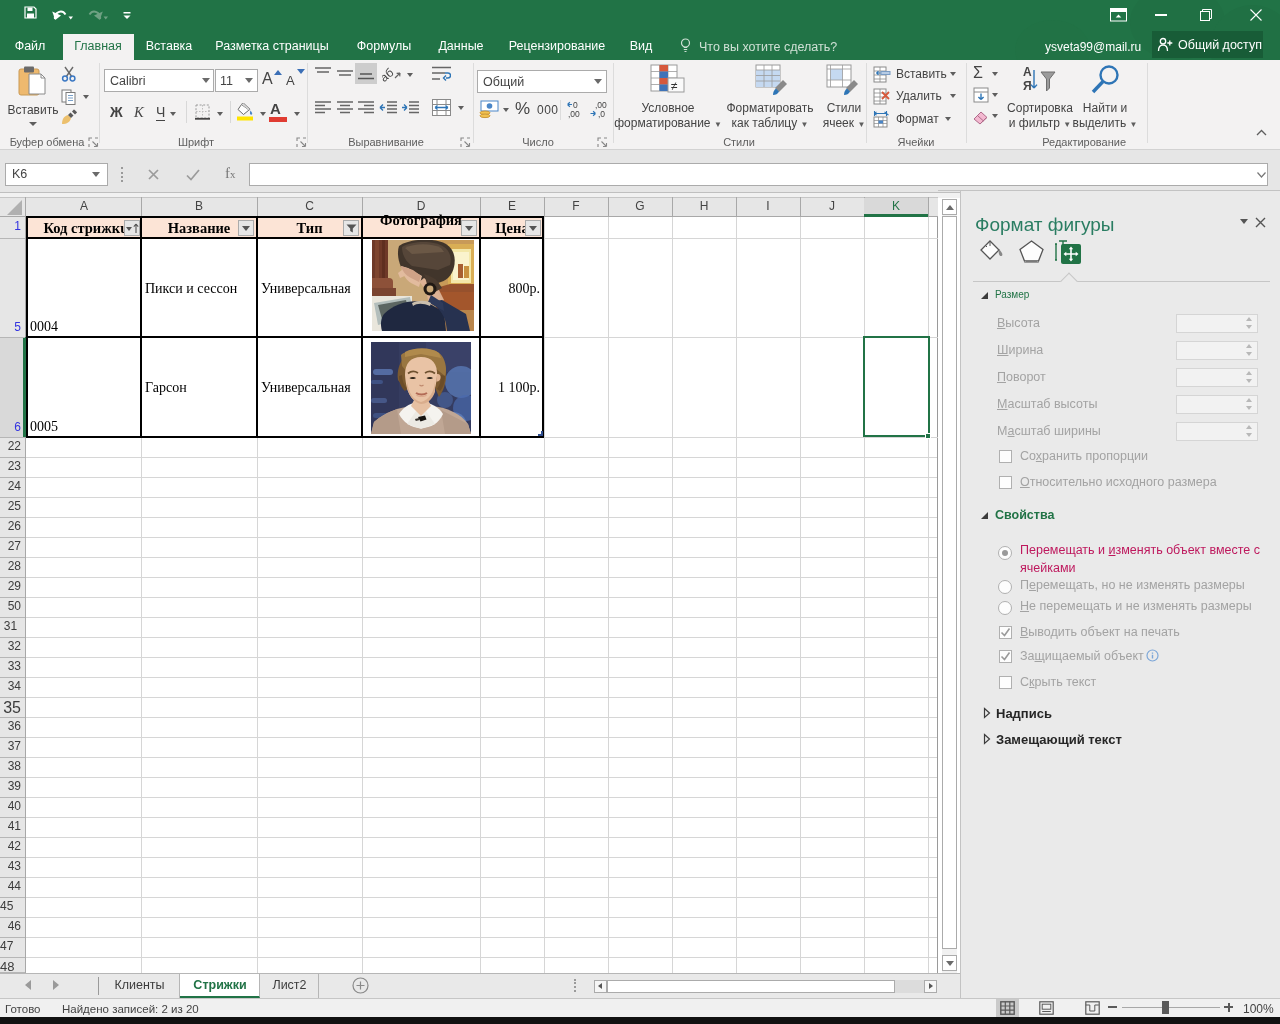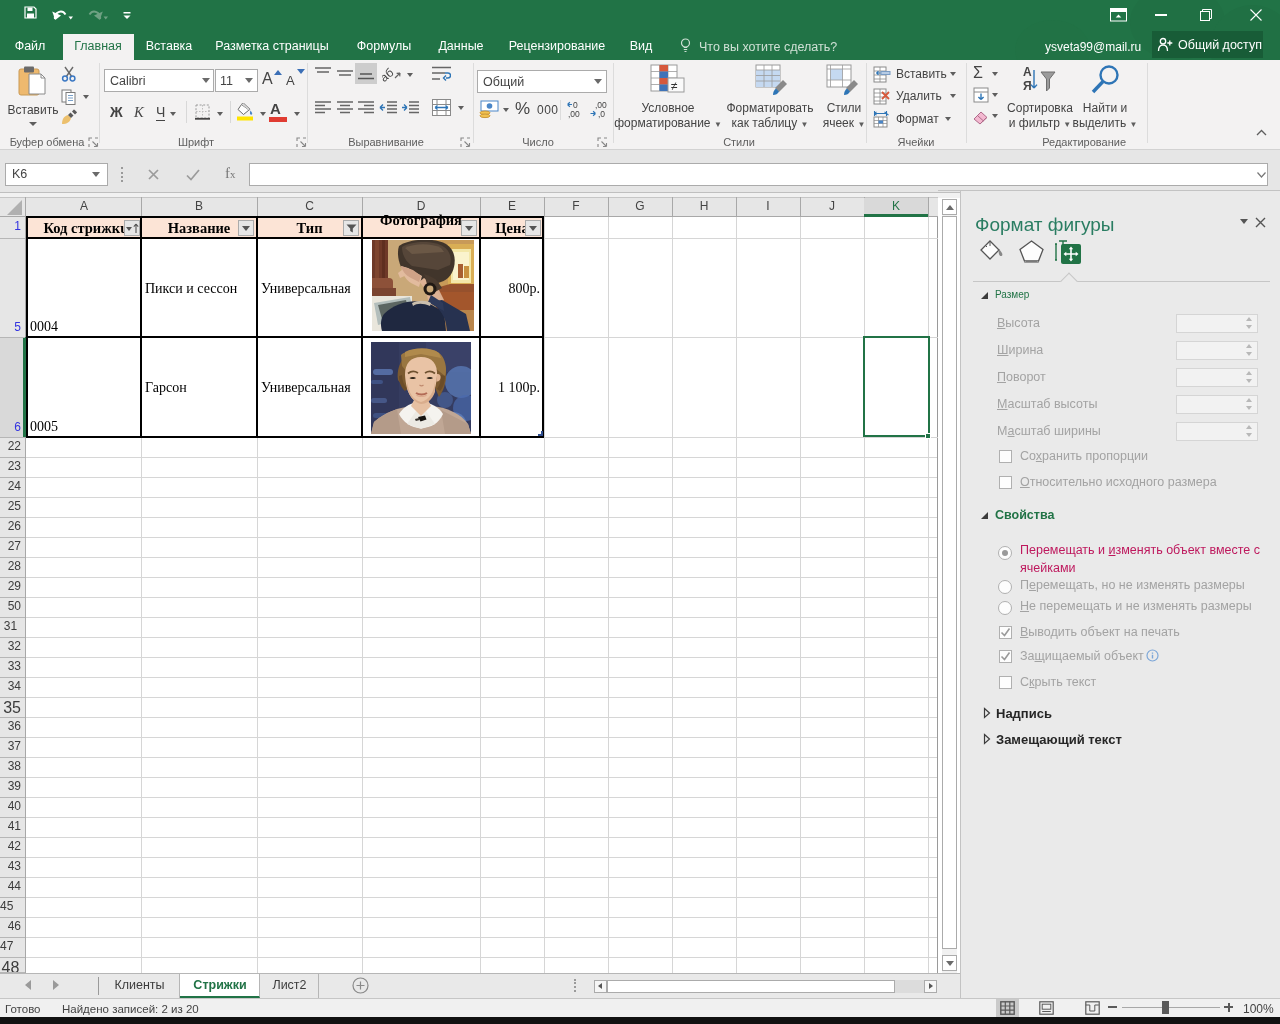--- a/index.html
+++ b/index.html
@@ -434,21 +434,21 @@
 <div class="abs" style="left:26px;top:897px;width:912px;height:1px;background:#d6d6d6"></div>
 <div class="abs" style="left:0;top:899px;width:21px;text-align:left;font-size:12px;color:#3c3c3c">45</div>
 <div class="abs" style="left:0;top:917px;width:25px;height:1px;background:#b6b6b6"></div>
 <div class="abs" style="left:26px;top:917px;width:912px;height:1px;background:#d6d6d6"></div>
 <div class="abs" style="left:0;top:919px;width:21px;text-align:right;font-size:12px;color:#3c3c3c">46</div>
 <div class="abs" style="left:0;top:937px;width:25px;height:1px;background:#b6b6b6"></div>
 <div class="abs" style="left:26px;top:937px;width:912px;height:1px;background:#d6d6d6"></div>
 <div class="abs" style="left:0;top:939px;width:21px;font-size:12px;color:#3c3c3c">47</div>
 <div class="abs" style="left:0;top:957px;width:25px;height:1px;background:#b6b6b6"></div>
 <div class="abs" style="left:26px;top:957px;width:912px;height:1px;background:#d6d6d6"></div>
-<div class="abs" style="left:0;top:959px;width:21px;text-align:center;font-size:16px;color:#3c3c3c">48</div>
+<div class="abs" style="left:0;top:959px;width:21px;text-align:left;font-size:13px;color:#3c3c3c">48</div>
 <div class="abs" style="left:0;top:972px;width:25px;height:1px;background:#b6b6b6"></div>
 <div class="abs" style="left:141px;top:217px;width:1px;height:756px;background:#d6d6d6"></div>
 <div class="abs" style="left:257px;top:217px;width:1px;height:756px;background:#d6d6d6"></div>
 <div class="abs" style="left:362px;top:217px;width:1px;height:756px;background:#d6d6d6"></div>
 <div class="abs" style="left:480px;top:217px;width:1px;height:756px;background:#d6d6d6"></div>
 <div class="abs" style="left:544px;top:217px;width:1px;height:756px;background:#d6d6d6"></div>
 <div class="abs" style="left:608px;top:217px;width:1px;height:756px;background:#d6d6d6"></div>
 <div class="abs" style="left:672px;top:217px;width:1px;height:756px;background:#d6d6d6"></div>
 <div class="abs" style="left:736px;top:217px;width:1px;height:756px;background:#d6d6d6"></div>
 <div class="abs" style="left:800px;top:217px;width:1px;height:756px;background:#d6d6d6"></div>

